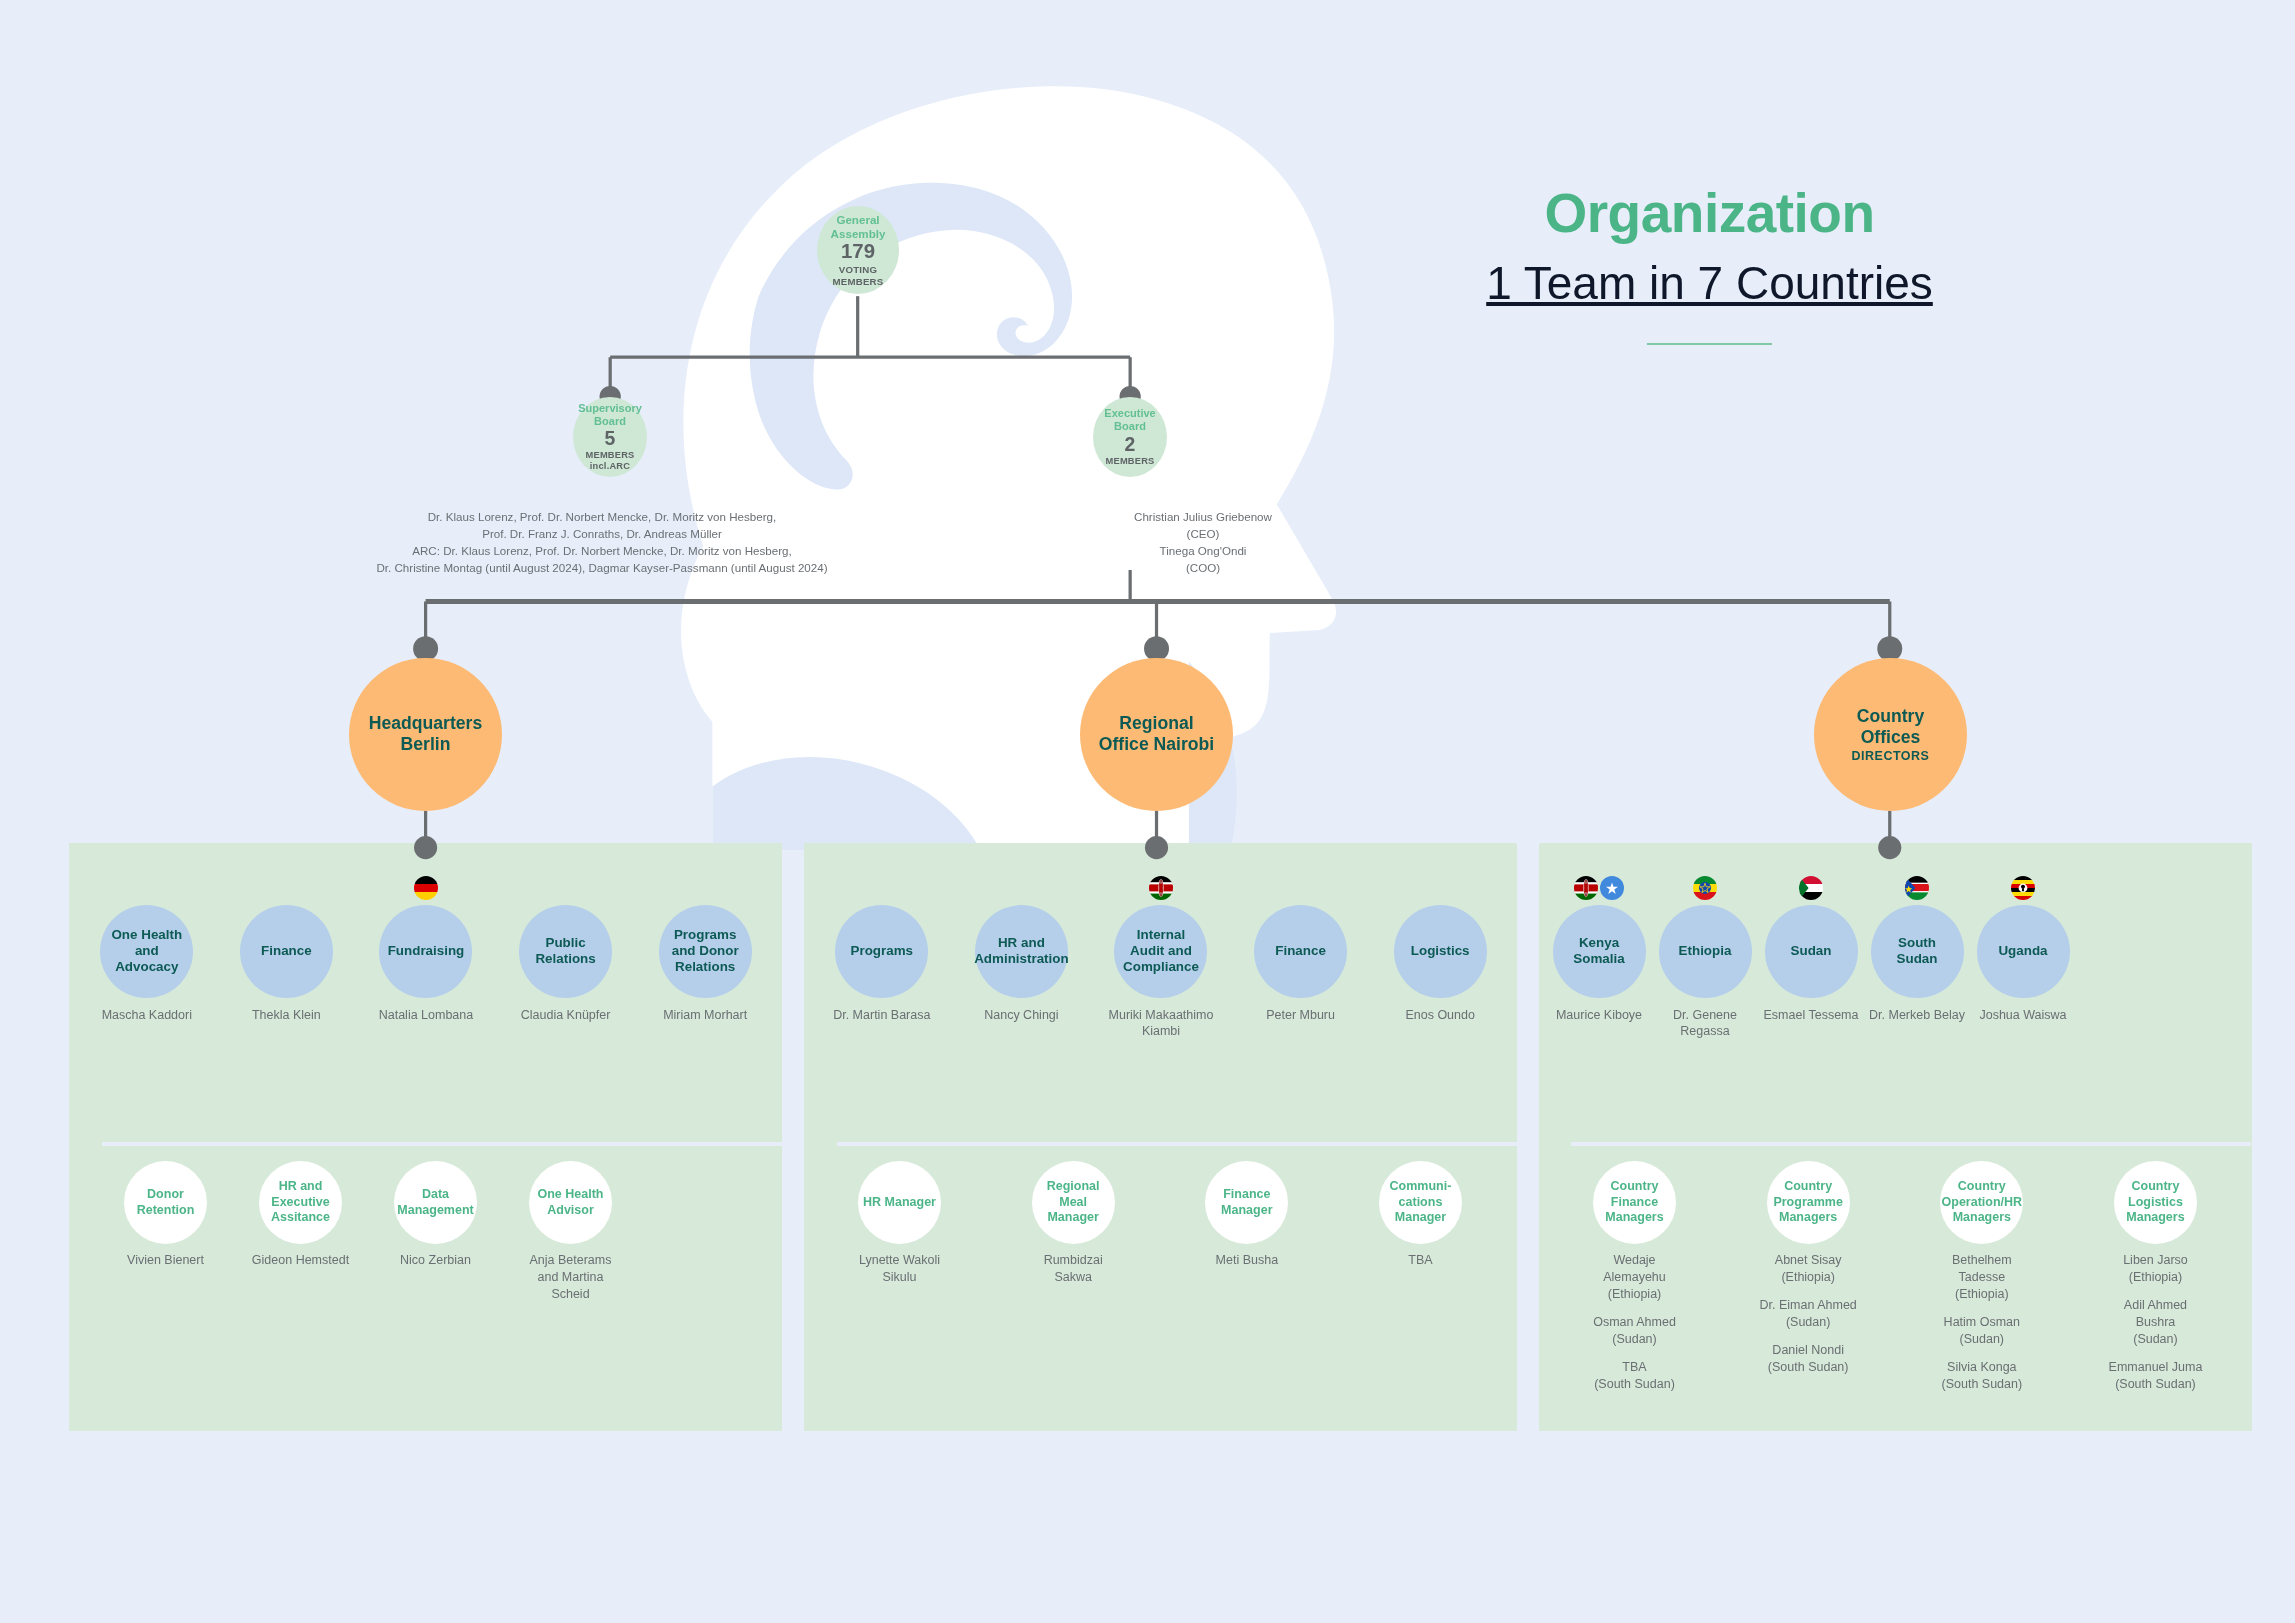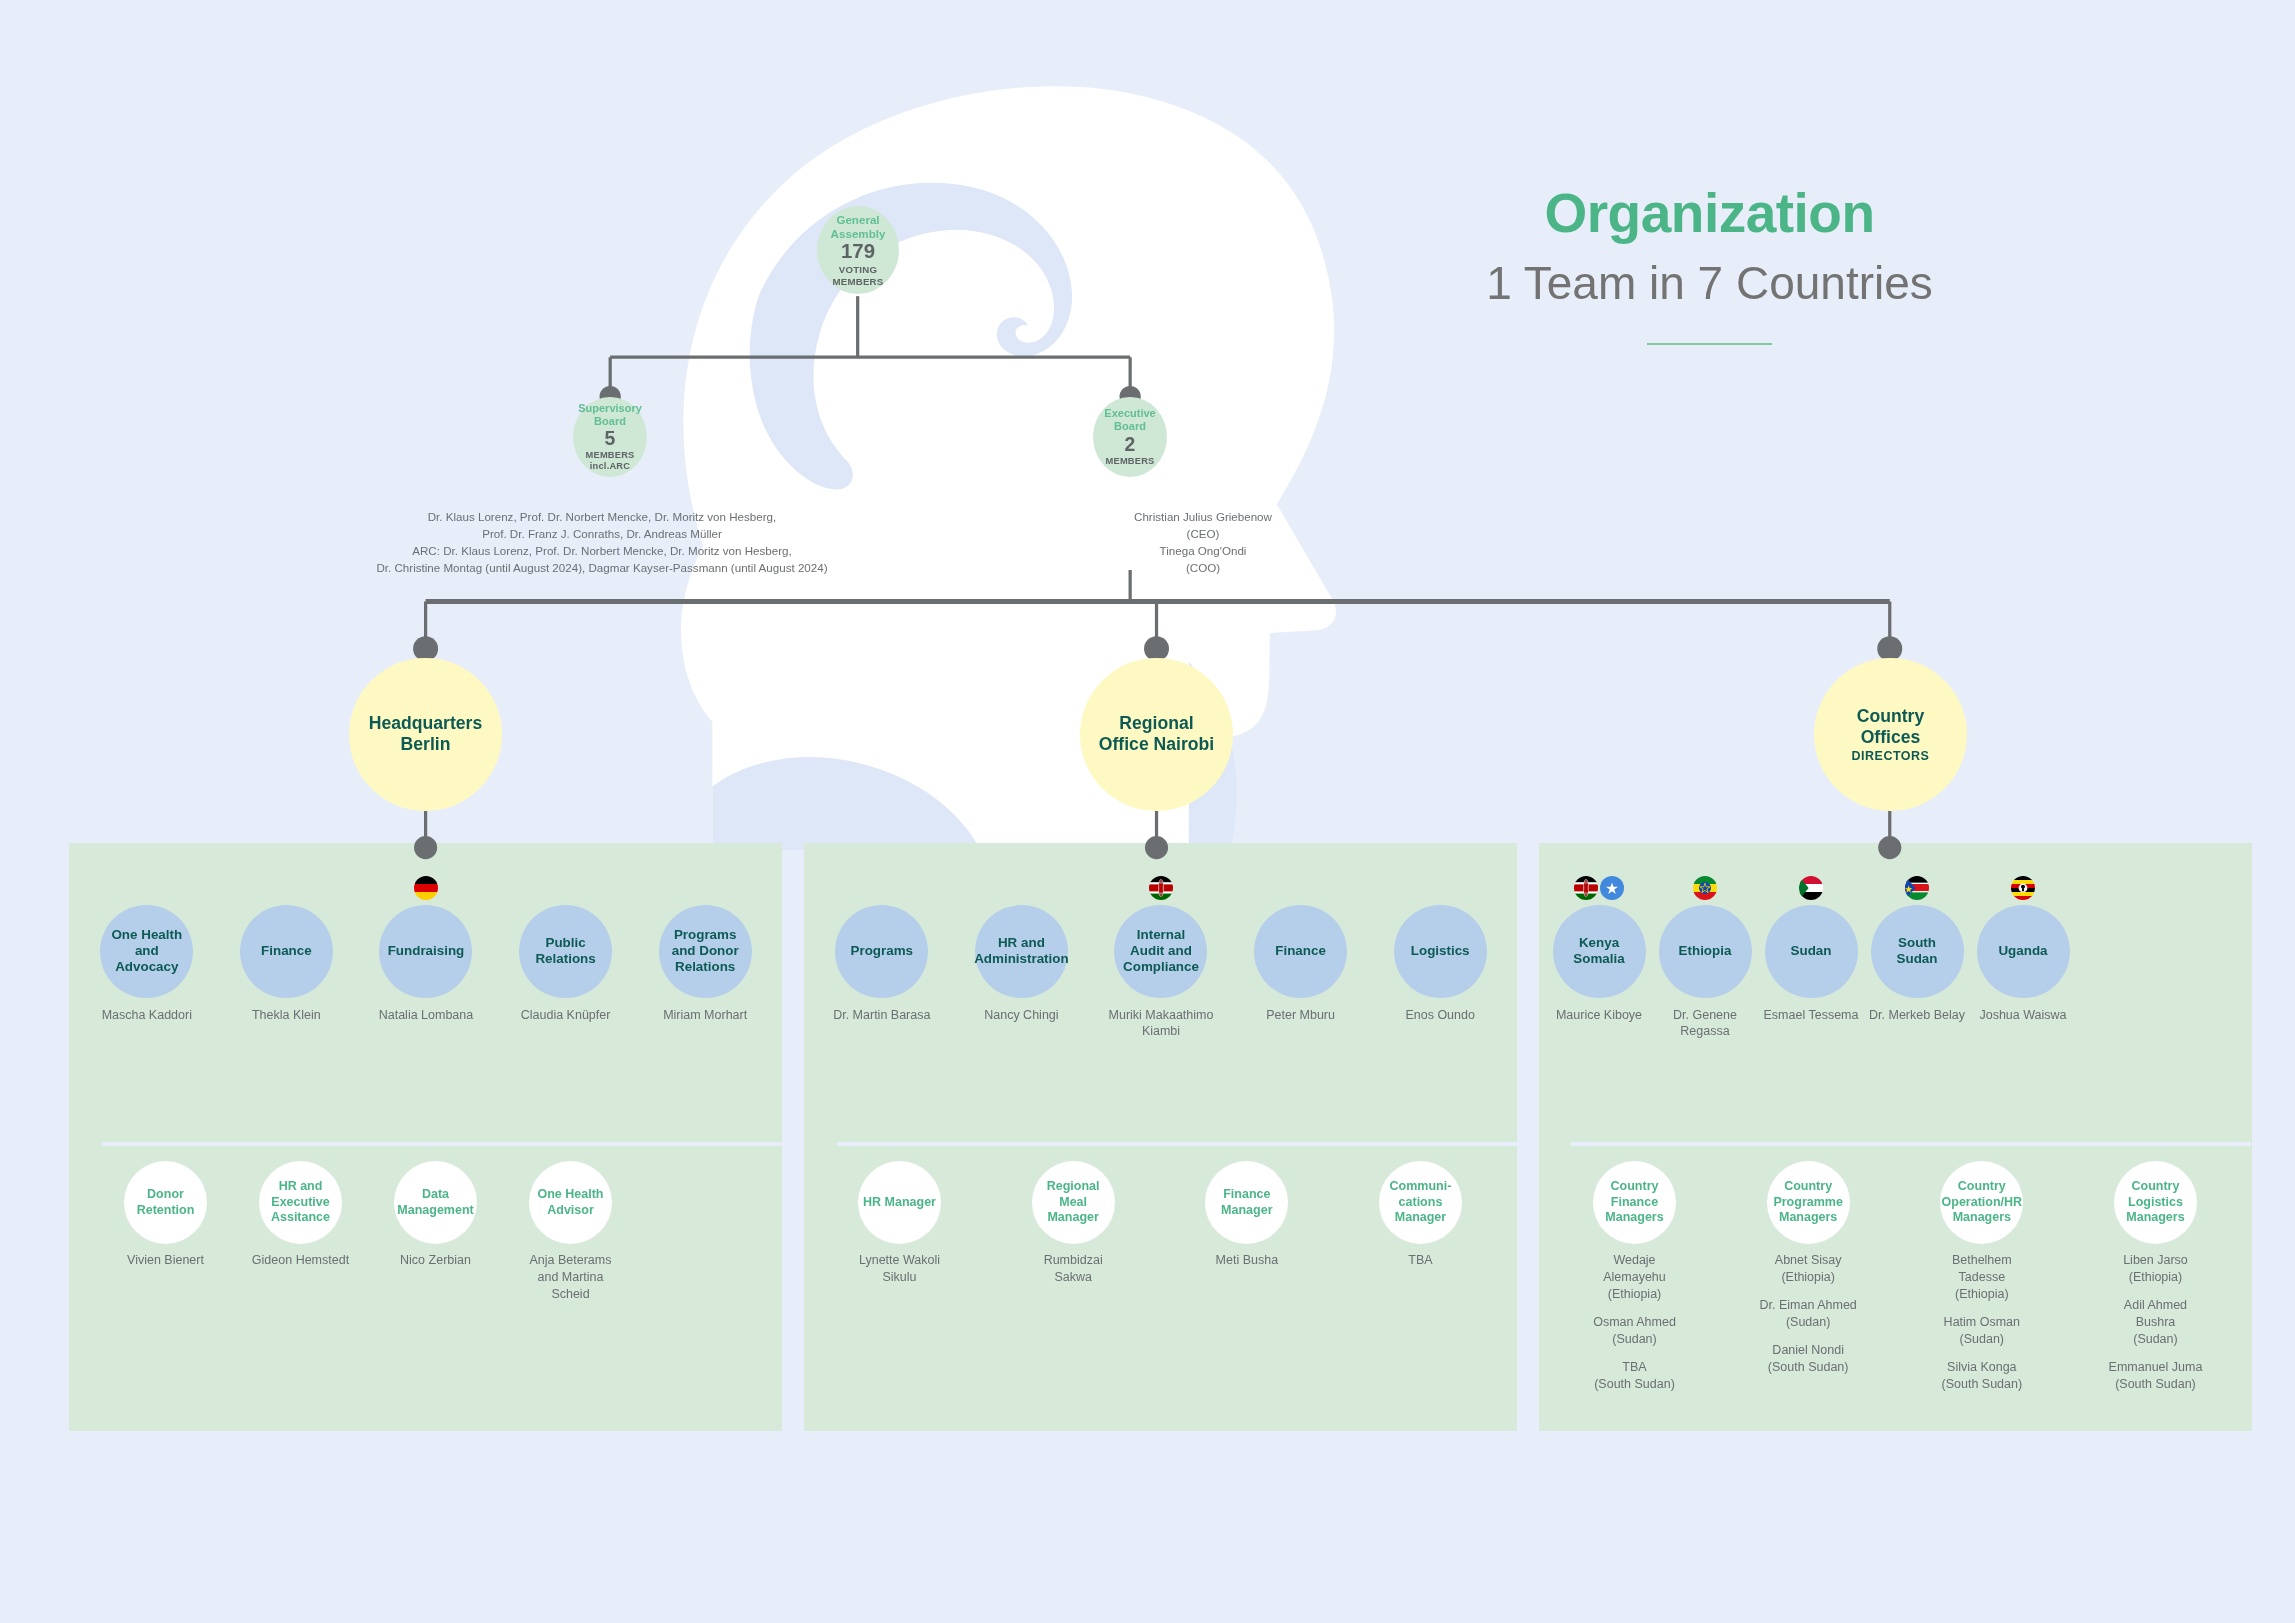--- a/index.html
+++ b/index.html
@@ -10,21 +10,21 @@
     background:#e7eefa;
   }
   .stage { position:absolute; inset:0; }
 
   
   #headbg { position:absolute; left:0; top:0; width:2295px; height:1623px; z-index:0; }
 
   
   .title-wrap { position:absolute; left:1381px; top:185px; width:657px; text-align:center; z-index:6; }
   .title-main { font-size:55px; font-weight:bold; color:#4cb588; letter-spacing:-0.5px; line-height:1.05; }
-  .title-sub  { font-size:46px; font-weight:400; color:#737373; line-height:1.3; margin-top:11px; }
+  .title-sub  { font-size:46px; font-weight:400; color:#0f172a; line-height:1.3; margin-top:11px;text-decoration:underline; }
   .title-rule { width:125px; height:2.3px; background:#7fcaa3; margin:29px auto 0 auto; }
 
   
   #wires { position:absolute; left:0; top:0; width:2295px; height:1623px; z-index:2; }
 
   
   .gnode {
     position:absolute; z-index:4; border-radius:50%;
     background:#cfe8d6; display:flex; flex-direction:column;
     align-items:center; justify-content:center; text-align:center;
@@ -43,21 +43,21 @@
   #n-eb .gtitle{ font-size:11px; } #n-eb .gnum{ font-size:19.4px; margin:0.5px 0 1.4px; } #n-eb .gsub{ font-size:9.3px; }
 
   
   .roster { position:absolute; z-index:5; color:#6a6f73; font-size:11.6px; line-height:1.46; text-align:center; }
   #roster-sb { left:278px; top:509px; width:648px; }
   #roster-eb { left:995px; top:509px; width:416px; }
 
   
   .hub {
     position:absolute; z-index:4; border-radius:50%;
-    background:#fef9c3; display:flex; flex-direction:column;
+    background:#fdba74; display:flex; flex-direction:column;
     align-items:center; justify-content:center; text-align:center;
     color:#0d5a54;
   }
   .hub .htitle { font-weight:bold; font-size:17.6px; line-height:1.2; }
   .hub .hsub   { font-weight:bold; font-size:12.5px; letter-spacing:0.5px; margin-top:1.4px; }
   #hub-hq  { left:349px;  top:658px; width:153px; height:153px; }
   #hub-ro  { left:1080px; top:658px; width:153px; height:153px; }
   #hub-co  { left:1814px; top:658px; width:153px; height:153px; }
 
   

